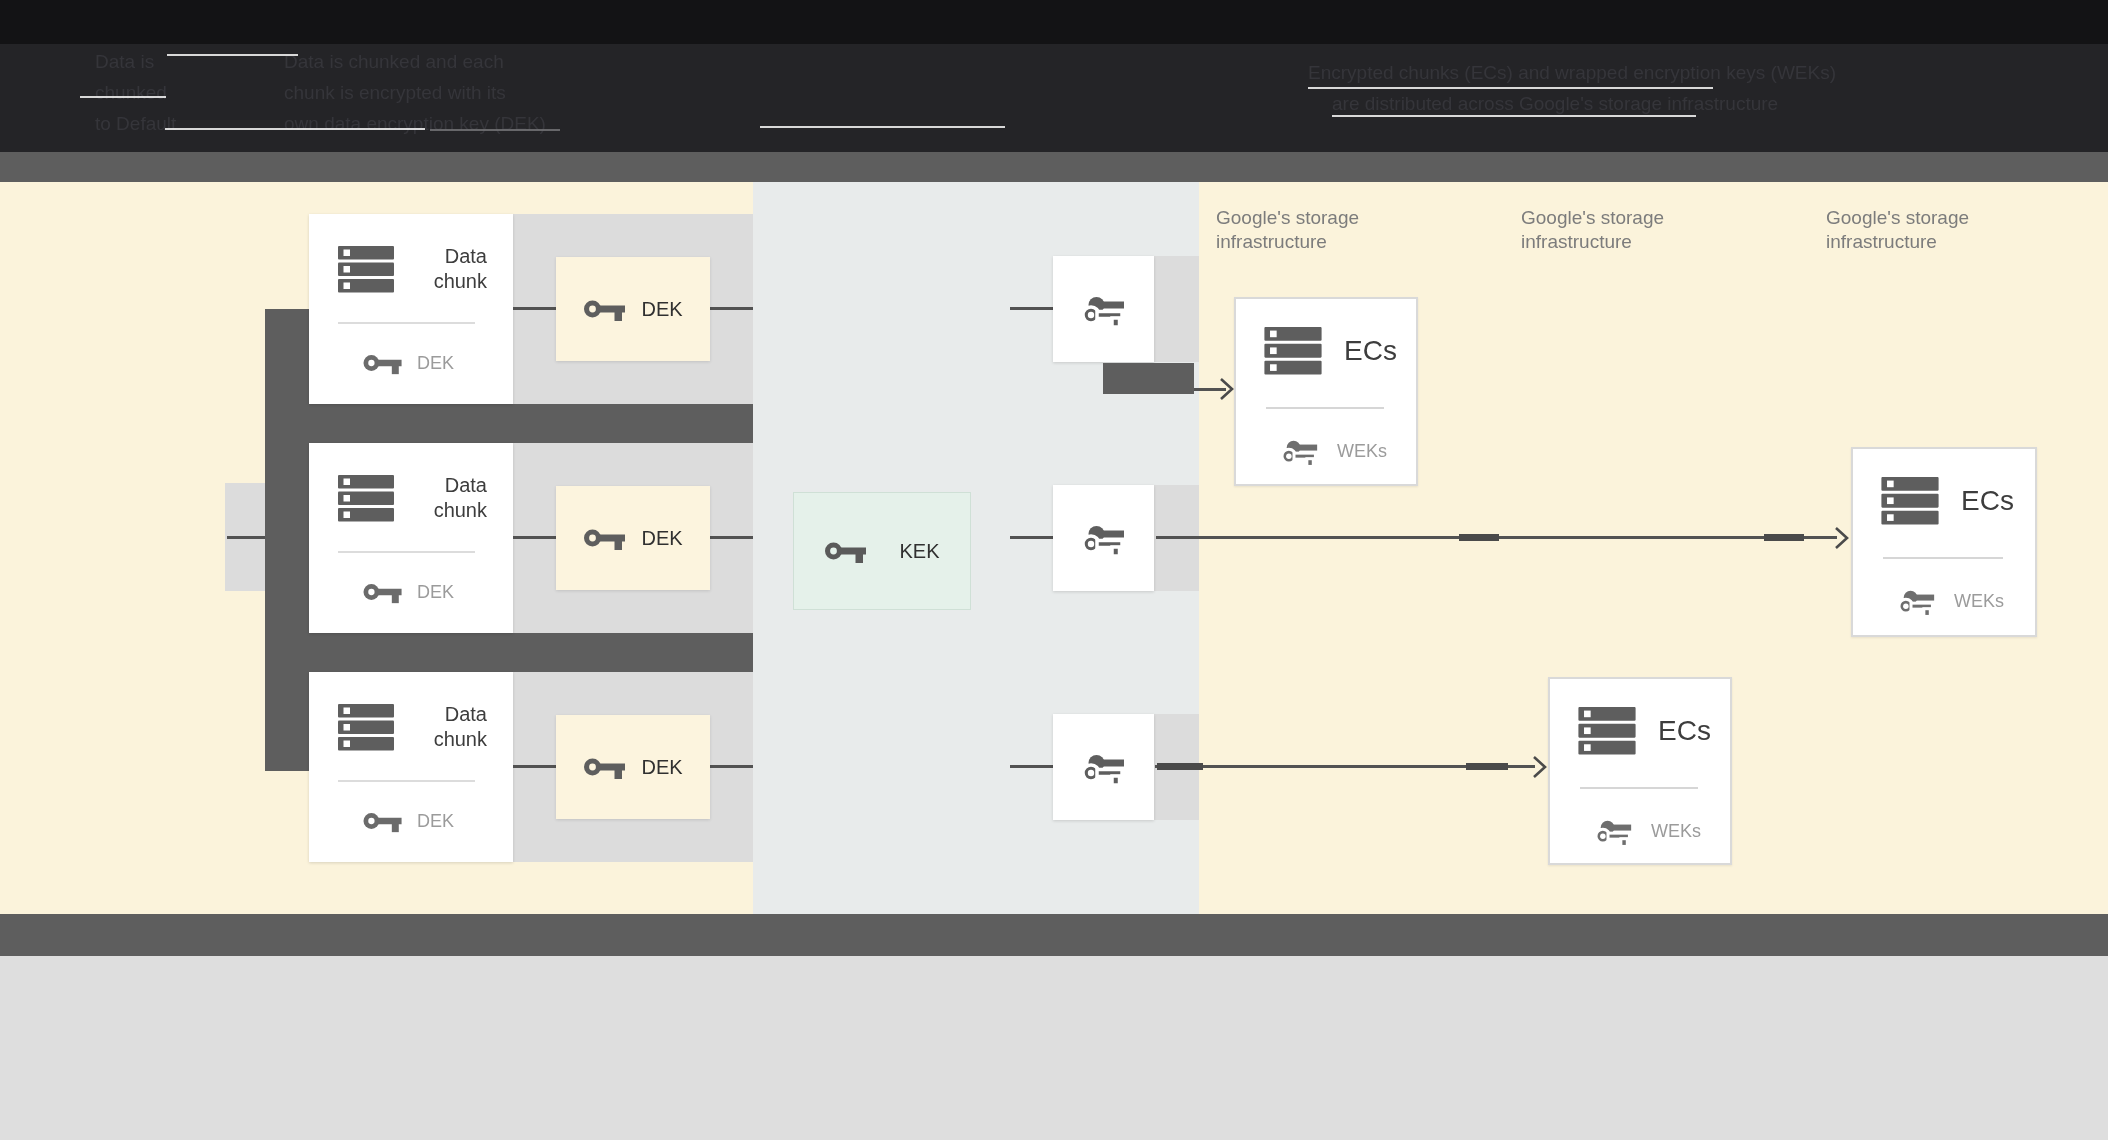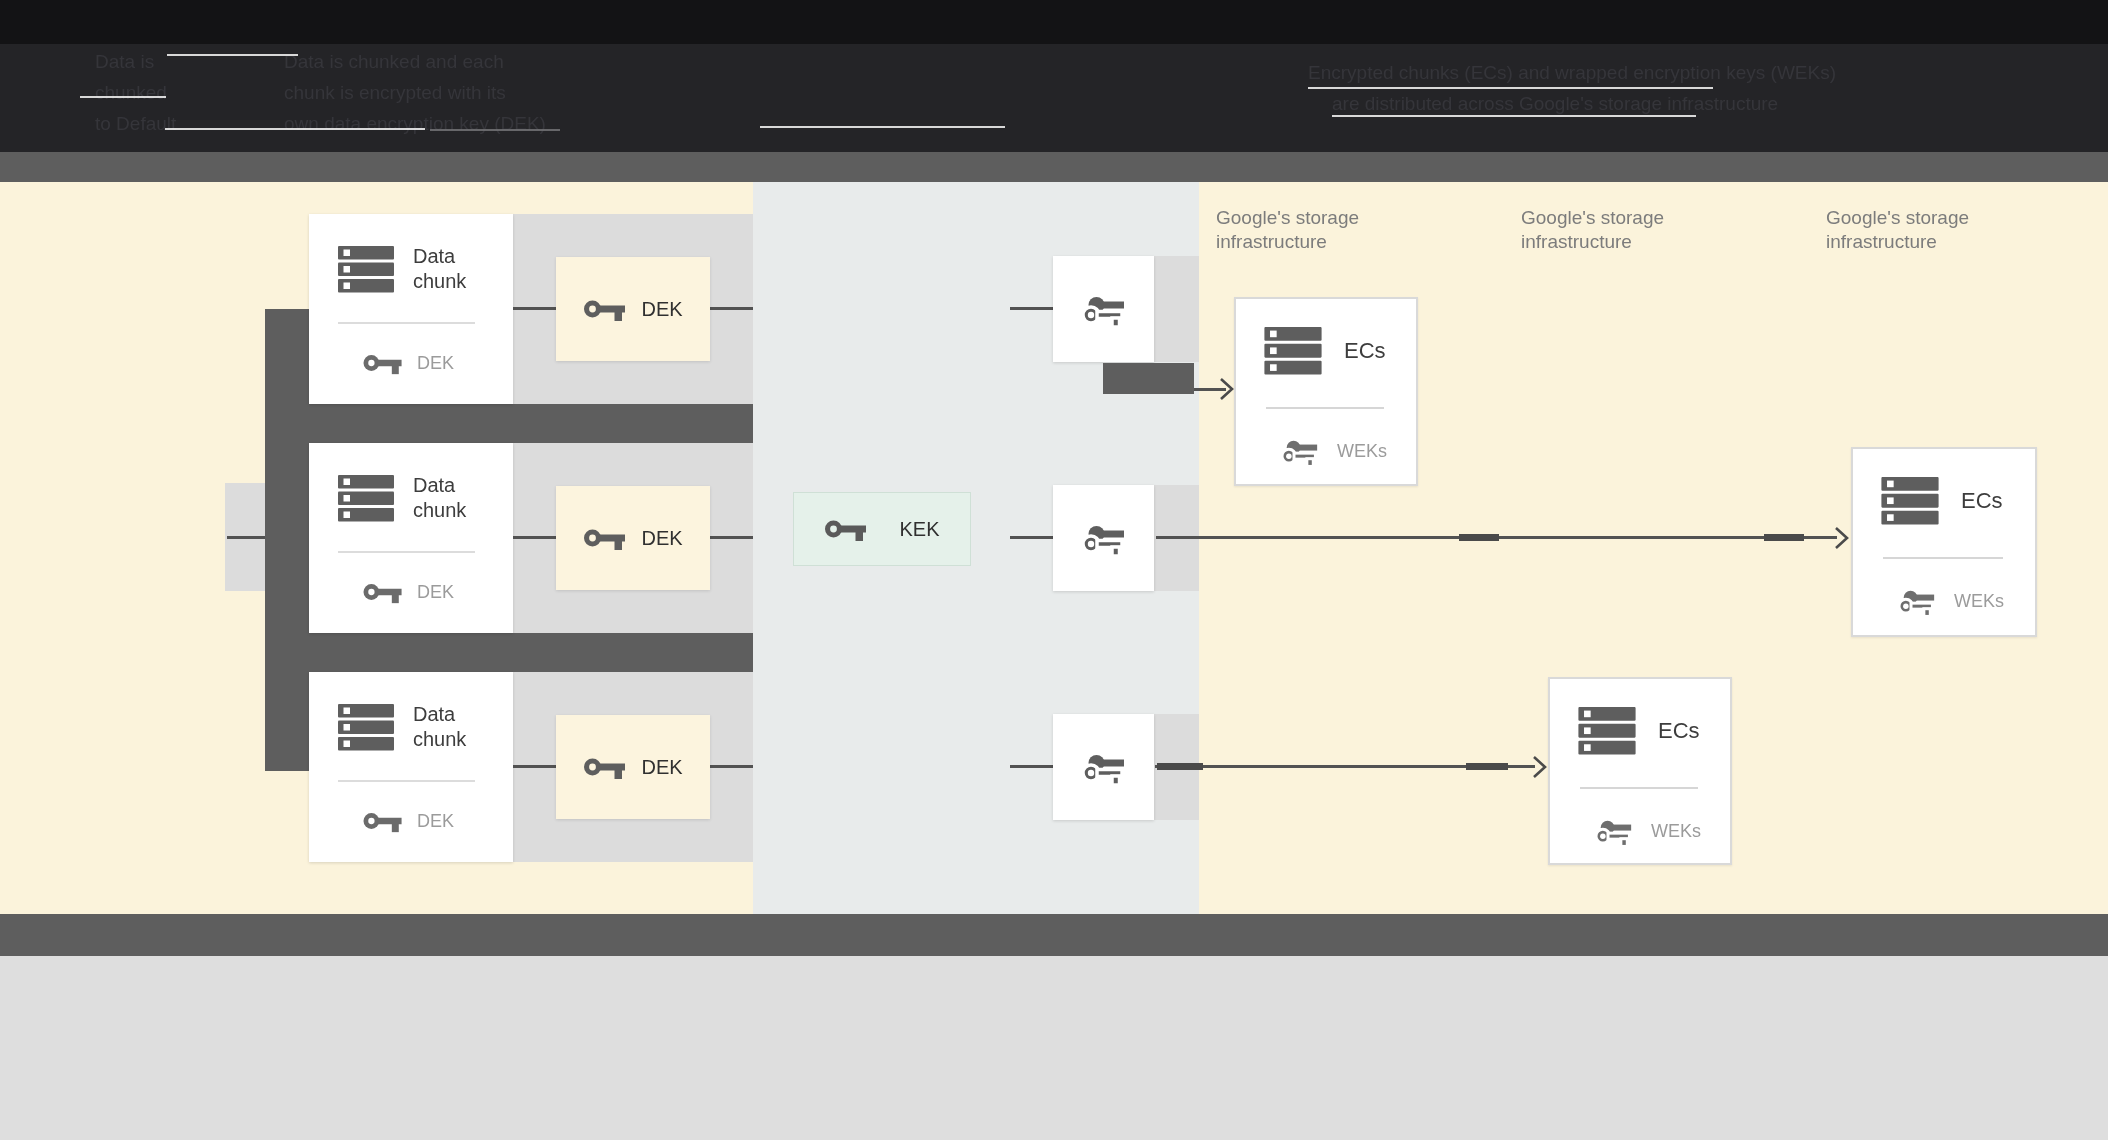--- a/index.html
+++ b/index.html
@@ -42,26 +42,26 @@
   .just-center { justify-content:center; }
 
   .data-box { padding-left:28px; }
   .data-box .lbl { margin-left:14px; }
 
   .lbl      { font-size:20px; color:#3d3d3d; }
   .lbl-dark { font-size:20px; color:#303030; }
   .muted    { font-size:18px; color:#9b9b9b; }
 
   .box-top   { display:flex; align-items:center; gap:19px; padding:30px 0 0 29px; }
-  .box-top .title { width:74px; font-size:20px; line-height:25px; color:#3d3d3d; }
+  .box-top .title { width:74px; font-size:20px; line-height:25px; color:#3d3d3d;text-align:right; }
   .box-div   { height:2px; background:#dcdcdc; margin:28px 38px 0 29px; }
   .box-bot   { display:flex; align-items:center; gap:13px; padding:26px 0 0 53px; }
 
   .ecs-top  { display:flex; align-items:center; gap:22px; padding:28px 0 0 28px; }
-  .ecs-top .title { font-size:22px; color:#3d3d3d; }
+  .ecs-top .title { font-size:28px; color:#3d3d3d; }
   .ecs-div  { height:2px; background:#d6d6d6; margin:32px 32px 0 30px; }
   .ecs-bot  { display:flex; align-items:center; gap:14px; padding:24px 0 0 41px; }
 
   .storage-lbl { width:175px; font-size:19px; line-height:24px; color:#7c7c7c; }
 
   
   .footer { left:0; top:956px; width:2108px; height:184px; background:#dedede; }
   .caption { left:638px; top:958px; width:488px; height:144px; background:#fff;
              text-align:center; padding-top:13px; }
   .caption .t  { font-size:20px; font-weight:bold; color:#1f1f1f; line-height:26px; margin-bottom:21px; }
@@ -246,21 +246,21 @@
       <g fill="#5e5e5e">
           <circle cx="9.5" cy="14" r="8.5"></circle>
           <rect x="16" y="10.5" width="26" height="7"></rect>
           <rect x="31.5" y="17" width="7.5" height="9"></rect>
         </g>
       <circle cx="9.5" cy="14" r="3.4" fill="#fcf4de"></circle>
     </svg>
     <span class="lbl-dark">DEK</span>
   </div>
 
-  <div class="abs kekbox row-center just-center" style="left:793px; top:492px; width:178px; height:74px; gap:31px;">
+  <div class="abs kekbox row-center just-center" style="left:793px; top:492px; width:178px; height:118px; gap:31px;">
     <svg class="ic" width="44" height="28" viewBox="0 0 44 28">
       <g fill="#5a5a5a">
           <circle cx="9.5" cy="14" r="8.5"></circle>
           <rect x="16" y="10.5" width="26" height="7"></rect>
           <rect x="31.5" y="17" width="7.5" height="9"></rect>
         </g>
       <circle cx="9.5" cy="14" r="3.4" fill="#e5f1ea"></circle>
     </svg>
     <span class="lbl-dark">KEK</span>
   </div>

